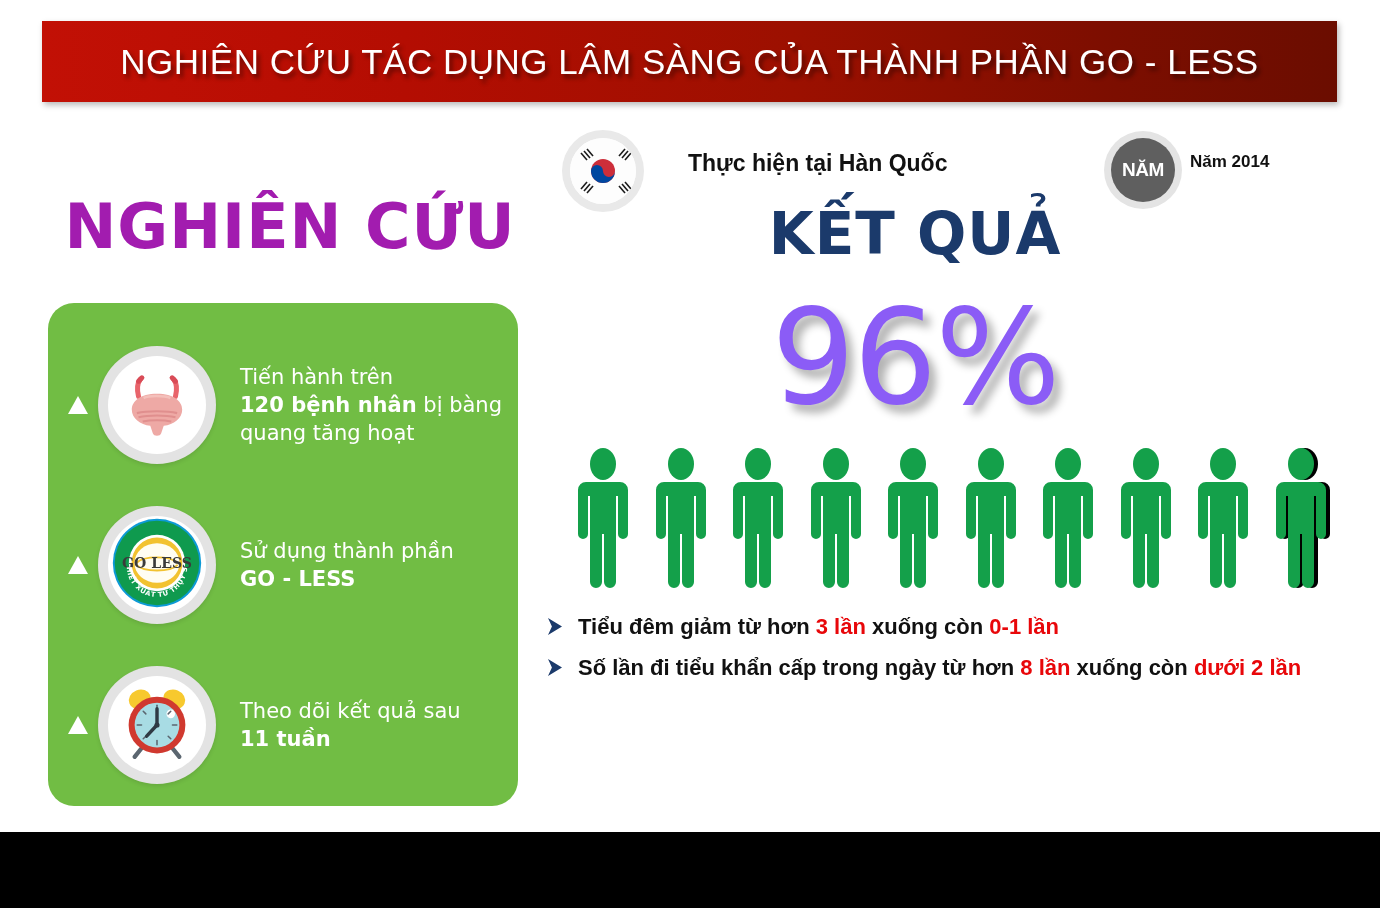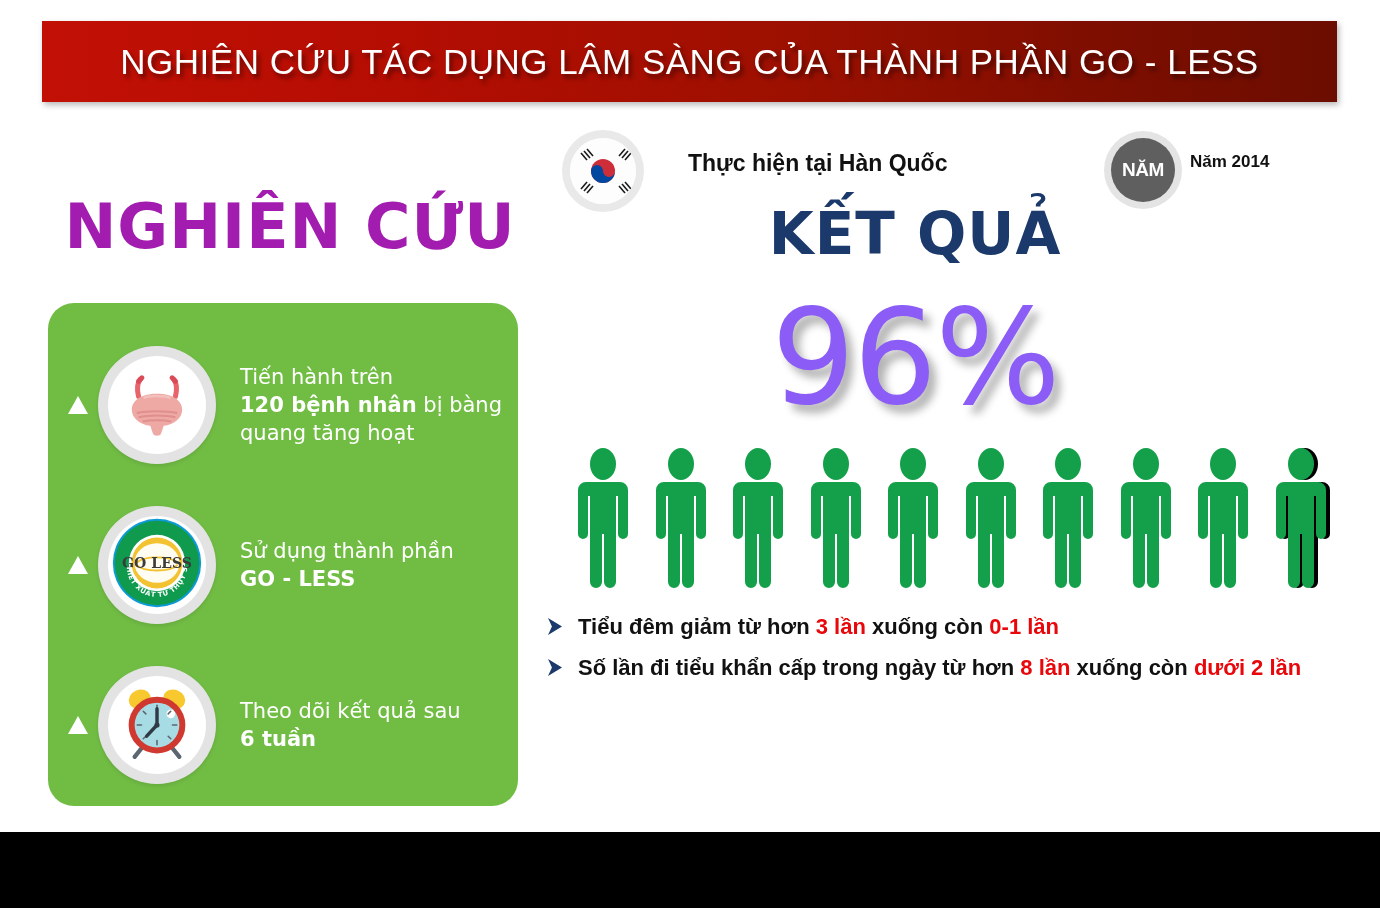--- a/index.html
+++ b/index.html
@@ -354,21 +354,21 @@
             <line x1="66" y1="73" x2="63" y2="70"></line>
           </g>
           <line x1="50" y1="57" x2="50" y2="38" stroke="#2f3a45" stroke-width="4" stroke-linecap="round"></line>
           <line x1="50" y1="57" x2="38" y2="70" stroke="#2f3a45" stroke-width="4" stroke-linecap="round"></line>
           <circle cx="50" cy="57" r="3" fill="#2f3a45"></circle>
         </svg>
       </div>
     </div>
     <div class="study-text">
       <span>Theo dõi kết quả sau</span><br>
-      <span class="b">6 tuần</span>
+      <span class="b">11 tuần</span>
     </div>
   </div>
 </div>
 
 <div class="flag-circle">
   <div class="flag-inner">
     <svg width="66" height="66" viewBox="0 0 66 66">
       <rect x="0" y="0" width="66" height="66" fill="#fdfdfd"></rect>
       <path d="M24 33 a9 9 0 0 1 18 0 a9 9 0 0 0 -18 0 Z" fill="#cd2e3a" transform="translate(0,-9)"></path>
       <circle cx="33" cy="33" r="12" fill="#cd2e3a"></circle>

